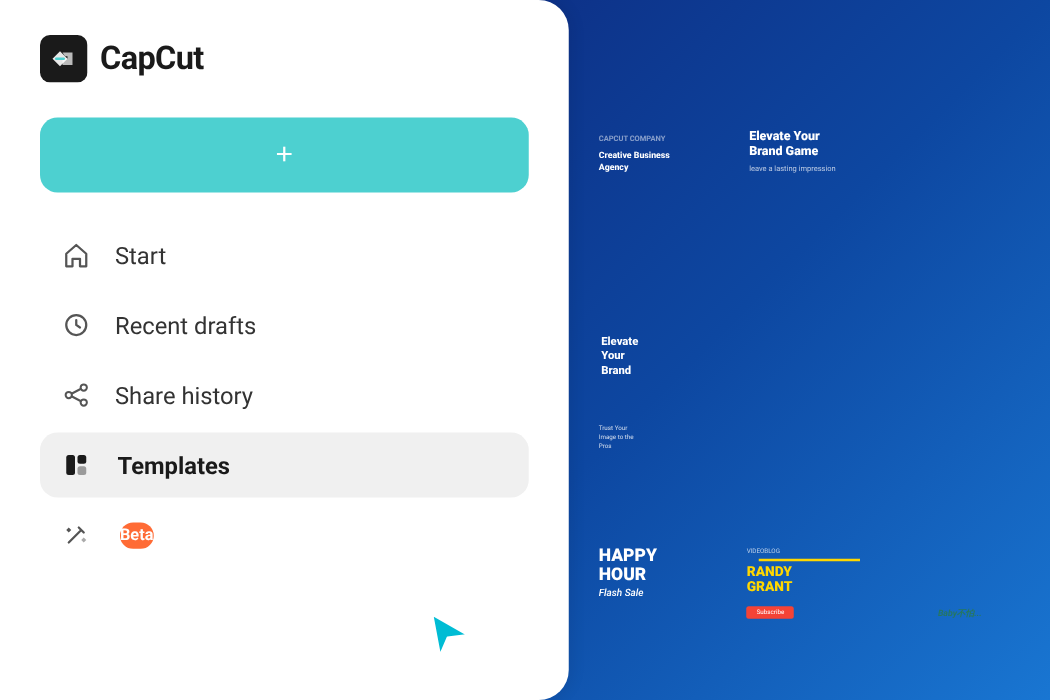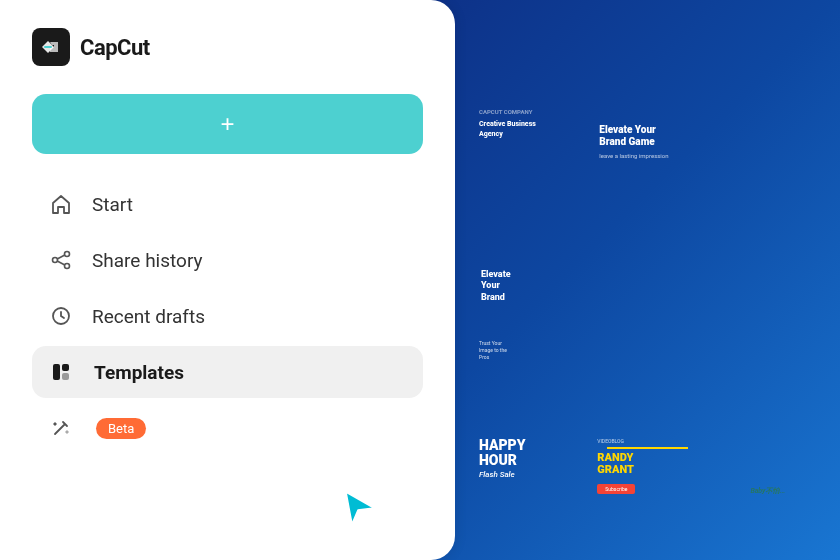--- a/index.html
+++ b/index.html
@@ -33,21 +33,21 @@
       gap: 10px;
       margin-bottom: 28px;
     }
 
     .logo-icon {
       width: 38px;
       height: 38px;
     }
 
     .logo-text {
-      font-size: 22px;
+      font-size: 26px;
       font-weight: 700;
       color: #1a1a1a;
       letter-spacing: -0.5px;
     }
 
     .create-new-btn {
       background: #4dd0d0;
       color: #fff;
       border: none;
       border-radius: 14px;
@@ -102,23 +102,23 @@
       display: flex;
       align-items: center;
       justify-content: center;
       flex-shrink: 0;
     }
 
     .beta-badge {
       background: #ff6b35;
       color: #fff;
       border-radius: 20px;
-      padding: 3px 12px;
+      padding: 3px 0;
       font-size: 13px;
-      font-weight: 400;
+      font-weight: 700;
       margin-left: 4px;
     }
 
     
     .cursor-arrow {
       position: absolute;
       bottom: 72px;
       left: 340px;
       width: 0;
       height: 0;
@@ -328,42 +328,42 @@
 
   <ul class="nav-list">
 
     <li class="nav-item">
       <span class="nav-icon">
         <svg width="22" height="22" viewBox="0 0 22 22" fill="none">
           <path d="M3 10L11 3L19 10V20H14V14H8V20H3V10Z" stroke="#555" stroke-width="1.8" fill="none" stroke-linejoin="round"></path>
         </svg>
       </span>
       <span>Start</span>
+    </li>
+
+    <li class="nav-item">
+      <span class="nav-icon">
+        <svg width="22" height="22" viewBox="0 0 22 22" fill="none">
+          <circle cx="11" cy="11" r="8" stroke="#555" stroke-width="1.8" fill="none"></circle>
+          <path d="M11 7V11L14 13" stroke="#555" stroke-width="1.8" stroke-linecap="round"></path>
+        </svg>
+      </span>
+      <span>Recent drafts</span>
     </li>
 
     <li class="nav-item">
       <span class="nav-icon">
         <svg width="22" height="22" viewBox="0 0 22 22" fill="none">
           <circle cx="17" cy="5" r="2.5" stroke="#555" stroke-width="1.6" fill="none"></circle>
           <circle cx="5" cy="11" r="2.5" stroke="#555" stroke-width="1.6" fill="none"></circle>
           <circle cx="17" cy="17" r="2.5" stroke="#555" stroke-width="1.6" fill="none"></circle>
           <path d="M7.2 10L14.8 6M7.2 12L14.8 16" stroke="#555" stroke-width="1.6"></path>
         </svg>
       </span>
       <span>Share history</span>
-    </li>
-
-    <li class="nav-item">
-      <span class="nav-icon">
-        <svg width="22" height="22" viewBox="0 0 22 22" fill="none">
-          <circle cx="11" cy="11" r="8" stroke="#555" stroke-width="1.8" fill="none"></circle>
-          <path d="M11 7V11L14 13" stroke="#555" stroke-width="1.8" stroke-linecap="round"></path>
-        </svg>
-      </span>
-      <span>Recent drafts</span>
     </li>
 
     <li class="nav-item active">
       <span class="nav-icon">
         <svg width="22" height="22" viewBox="0 0 22 22" fill="none">
           <rect x="3" y="3" width="7" height="16" rx="2" fill="#1a1a1a"></rect>
           <rect x="12" y="3" width="7" height="7" rx="2" fill="#1a1a1a"></rect>
           <rect x="12" y="12" width="7" height="7" rx="2" fill="#1a1a1a" opacity="0.4"></rect>
         </svg>
       </span>
@@ -425,21 +425,21 @@
         <div style="position:absolute;bottom:0;right:0;width:50%;height:100%;background:rgba(255,255,255,0.05);"></div>
         <div style="position:absolute;top:20px;left:8px;color:#fff;font-size:7px;font-weight:800;z-index:1;line-height:1.4;">Creative Business<br>Agency</div>
       </div>
       <div class="template-label" style="white-space:pre-line;">Business Linkedin Company
 Banner</div>
     </div>
 
     <div class="col-card">
       <div class="card-elevate-brand">
         <div style="position:absolute;top:0;left:0;right:0;bottom:0;background:linear-gradient(135deg,#e8956d,#c87941);"></div>
-        <div style="position:absolute;top:24px;left:8px;right:8px;z-index:2;">
+        <div style="position:absolute;top:4px;left:8px;right:8px;z-index:2;">
           <div style="color:#fff;font-size:10px;font-weight:900;line-height:1.2;text-align:left;">Elevate Your<br>Brand Game</div>
           <div style="color:rgba(255,255,255,0.7);font-size:6px;margin-top:4px;line-height:1.3;">leave a lasting impression</div>
         </div>
         <div style="position:absolute;bottom:0;right:0;width:55%;height:90%;background:rgba(240,200,180,0.3);border-radius:50% 0 0 0;"></div>
       </div>
       <div class="template-label" style="white-space:pre-line;">Elevate Your
 Brand Game</div>
     </div>
 
     <div class="col-card">

